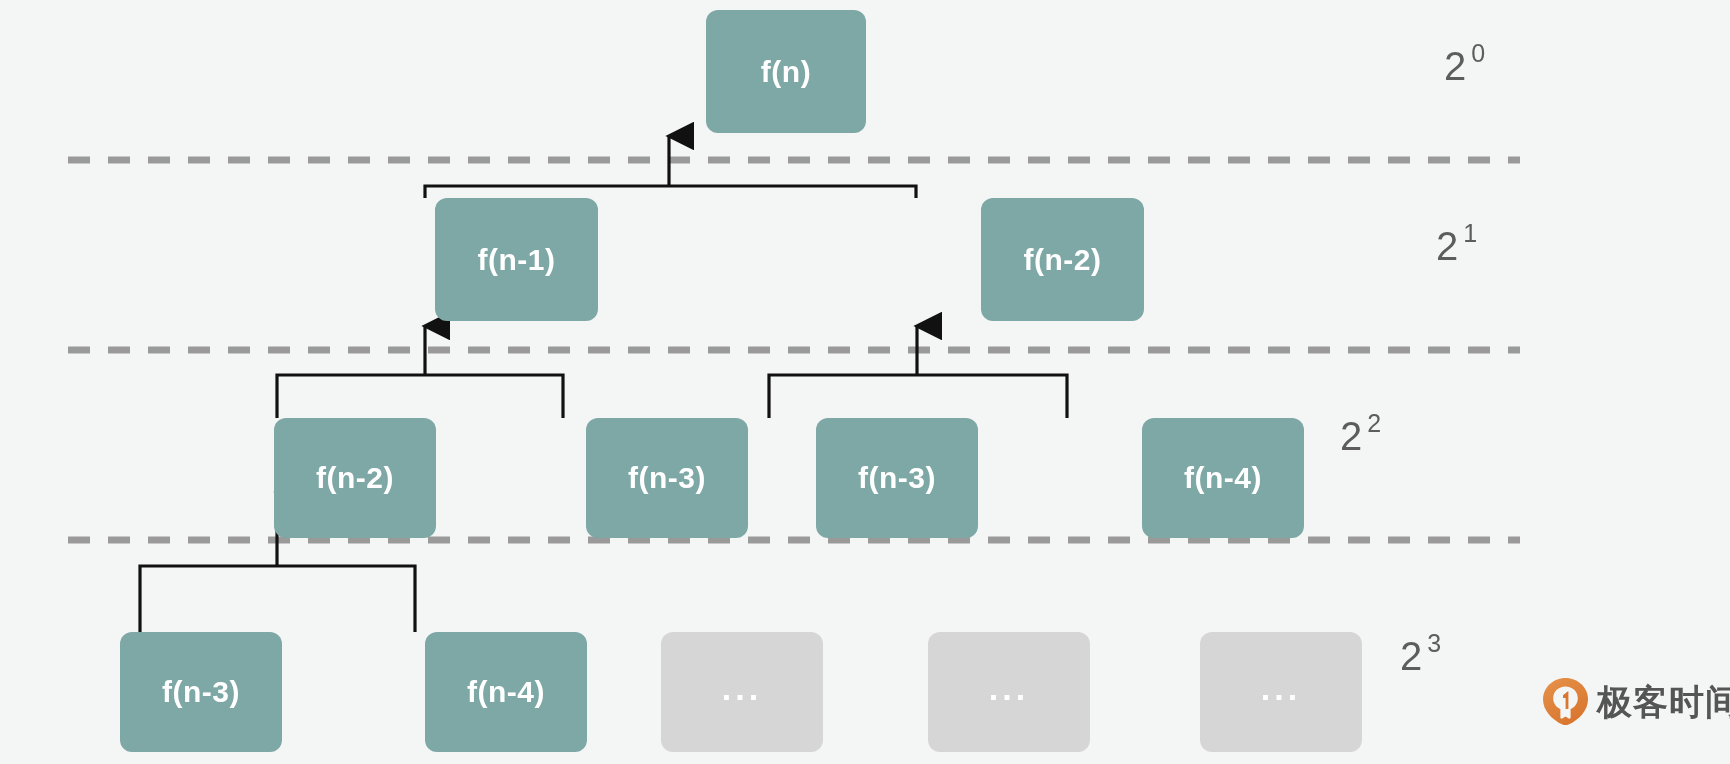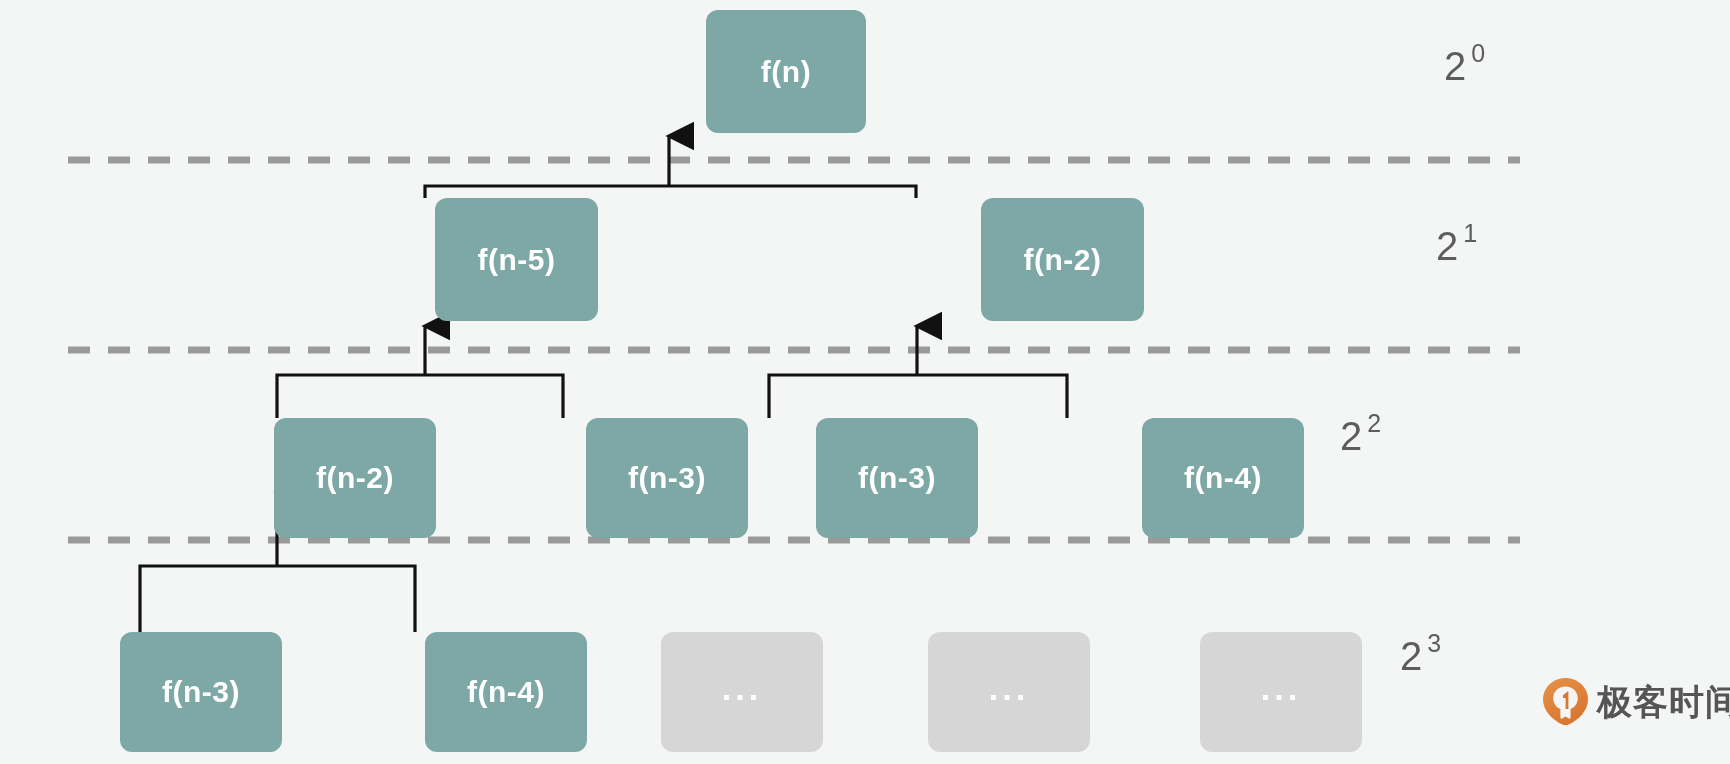--- a/index.html
+++ b/index.html
@@ -115,21 +115,21 @@
       <line x1="277" y1="545" x2="277" y2="492" marker-end="url(#arrowUp)"></line>
       <path d="M 140 632 L 140 566 L 415 566 L 415 632"></path>
     </g>
   </svg>
 
   <div class="node teal" style="left:658px; top:10px; width:160px; height:123px;">
     <span>f(n)</span>
   </div>
 
   <div class="node teal" style="left:387px; top:198px; width:163px; height:123px;">
-    <span>f(n-5)</span>
+    <span>f(n-1)</span>
   </div>
   <div class="node teal" style="left:933px; top:198px; width:163px; height:123px;">
     <span>f(n-2)</span>
   </div>
 
   <div class="node teal" style="left:226px; top:418px; width:162px; height:120px;">
     <span>f(n-2)</span>
   </div>
   <div class="node teal" style="left:538px; top:418px; width:162px; height:120px;">
     <span>f(n-3)</span>

